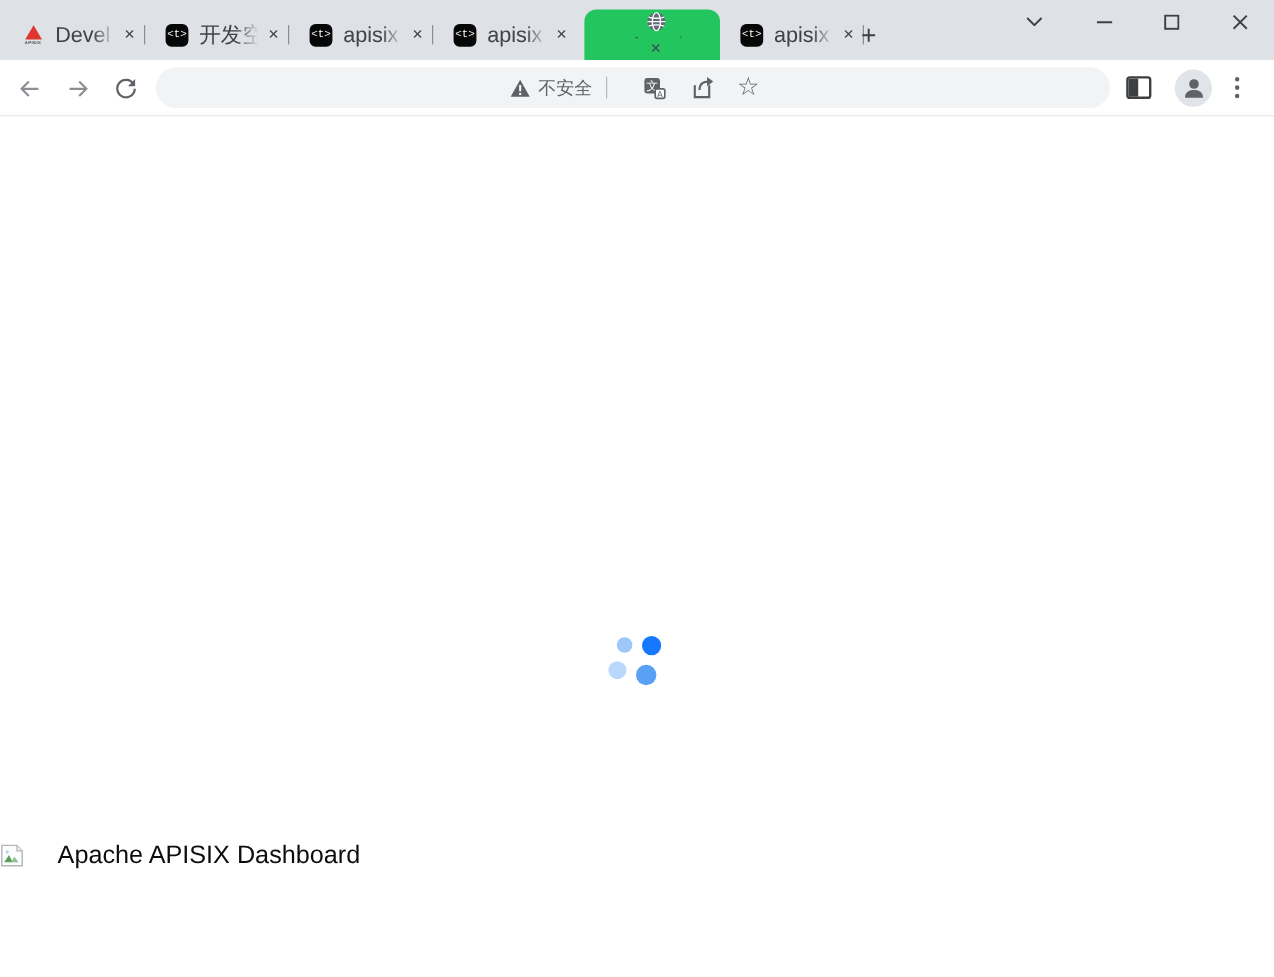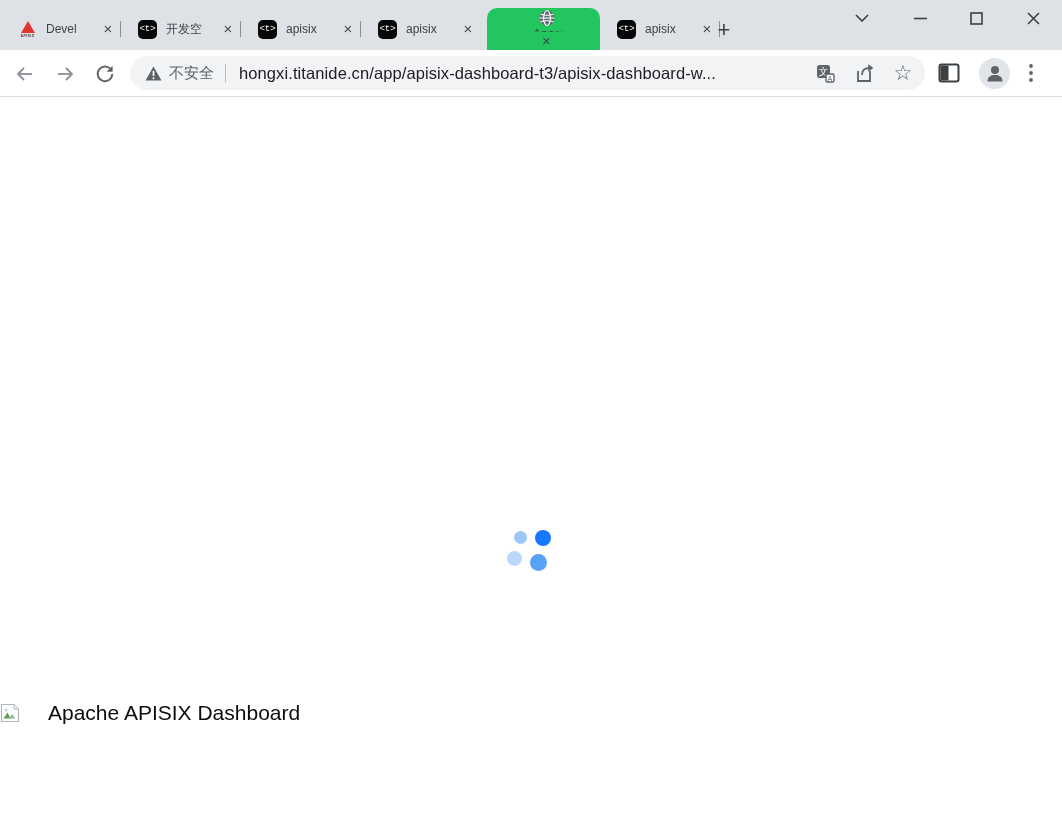--- a/index.html
+++ b/index.html
@@ -8,21 +8,21 @@
   *{margin:0;padding:0;box-sizing:border-box;}
   html,body{width:1062px;height:814px;overflow:hidden;}
   body{font-family:"Liberation Sans","DejaVu Sans",sans-serif;background:#fff;}
 
   
   .tabstrip{position:relative;height:50px;background:var(--tabstrip-bg,#dee1e6);}
   .tab{position:absolute;top:8px;height:42px;width:113px;display:flex;align-items:center;
        padding:0 4px 0 10px;border-radius:10px 10px 0 0;cursor:default;}
   .tab.active{background:#22c55e;flex-direction:column;}
   .tab-favicon{width:19px;height:19px;flex:0 0 19px;display:flex;align-items:center;justify-content:center;}
-  .tab-label{flex:1;font-size:12px;color:#3f4348;white-space:nowrap;overflow:hidden;margin:0 2px 0 9px;
+  .tab-label{flex:1;font-size:18px;color:#3f4348;white-space:nowrap;overflow:hidden;margin:0 2px 0 9px;
        -webkit-mask-image:linear-gradient(90deg,#000 62%,transparent 97%);
        mask-image:linear-gradient(90deg,#000 62%,transparent 97%);}
   .tab-close{width:18px;height:18px;line-height:17px;text-align:center;font-size:15px;color:#45494e;border-radius:50%;}
   .tab-sep::after{content:"";position:absolute;right:0;top:13px;width:1px;height:16px;background:#898d93;}
 
   .t-favicon{width:19px;height:19px;background:#070707;border-radius:5px;color:#fff;
        font-family:"Liberation Mono","DejaVu Sans Mono",monospace;font-size:9px;line-height:19px;text-align:center;}
   .apisix-favicon{display:flex;flex-direction:column;align-items:center;}
   .apisix-tri{width:0;height:0;border-left:7px solid transparent;border-right:7px solid transparent;
        border-bottom:12px solid #e0342f;}
@@ -167,21 +167,20 @@
   </div>
 
   <div class="omnibox">
     <svg width="17" height="15" viewBox="0 0 18 16">
       <path d="M9 0.5 L17.5 15.5 L0.5 15.5 Z" fill="#5f6368"></path>
       <rect x="8.1" y="5.2" width="1.8" height="5.6" fill="#ffffff"></rect>
       <rect x="8.1" y="12.2" width="1.8" height="1.9" fill="#ffffff"></rect>
     </svg>
     <span class="sec-label">不安全</span>
     <span class="omni-sep"></span>
-    <span class="url-text">hongxi.titanide.cn/app/apisix-dashboard-t3/apisix-dashboard-w...</span>
 
     <span class="omni-icon">
       <svg width="21" height="21" viewBox="0 0 21 21">
         <rect x="2" y="2" width="13" height="13" rx="2.5" fill="#5f6368"></rect>
         <text x="8.5" y="12" font-size="10" fill="#ffffff" text-anchor="middle" font-family="DejaVu Sans, sans-serif">文</text>
         <rect x="11" y="11" width="8" height="8" rx="1.5" fill="#ffffff" stroke="#5f6368" stroke-width="1.4"></rect>
         <text x="15" y="17.6" font-size="7" fill="#5f6368" text-anchor="middle" font-family="DejaVu Sans, sans-serif">A</text>
       </svg>
     </span>
     <span class="omni-icon">

